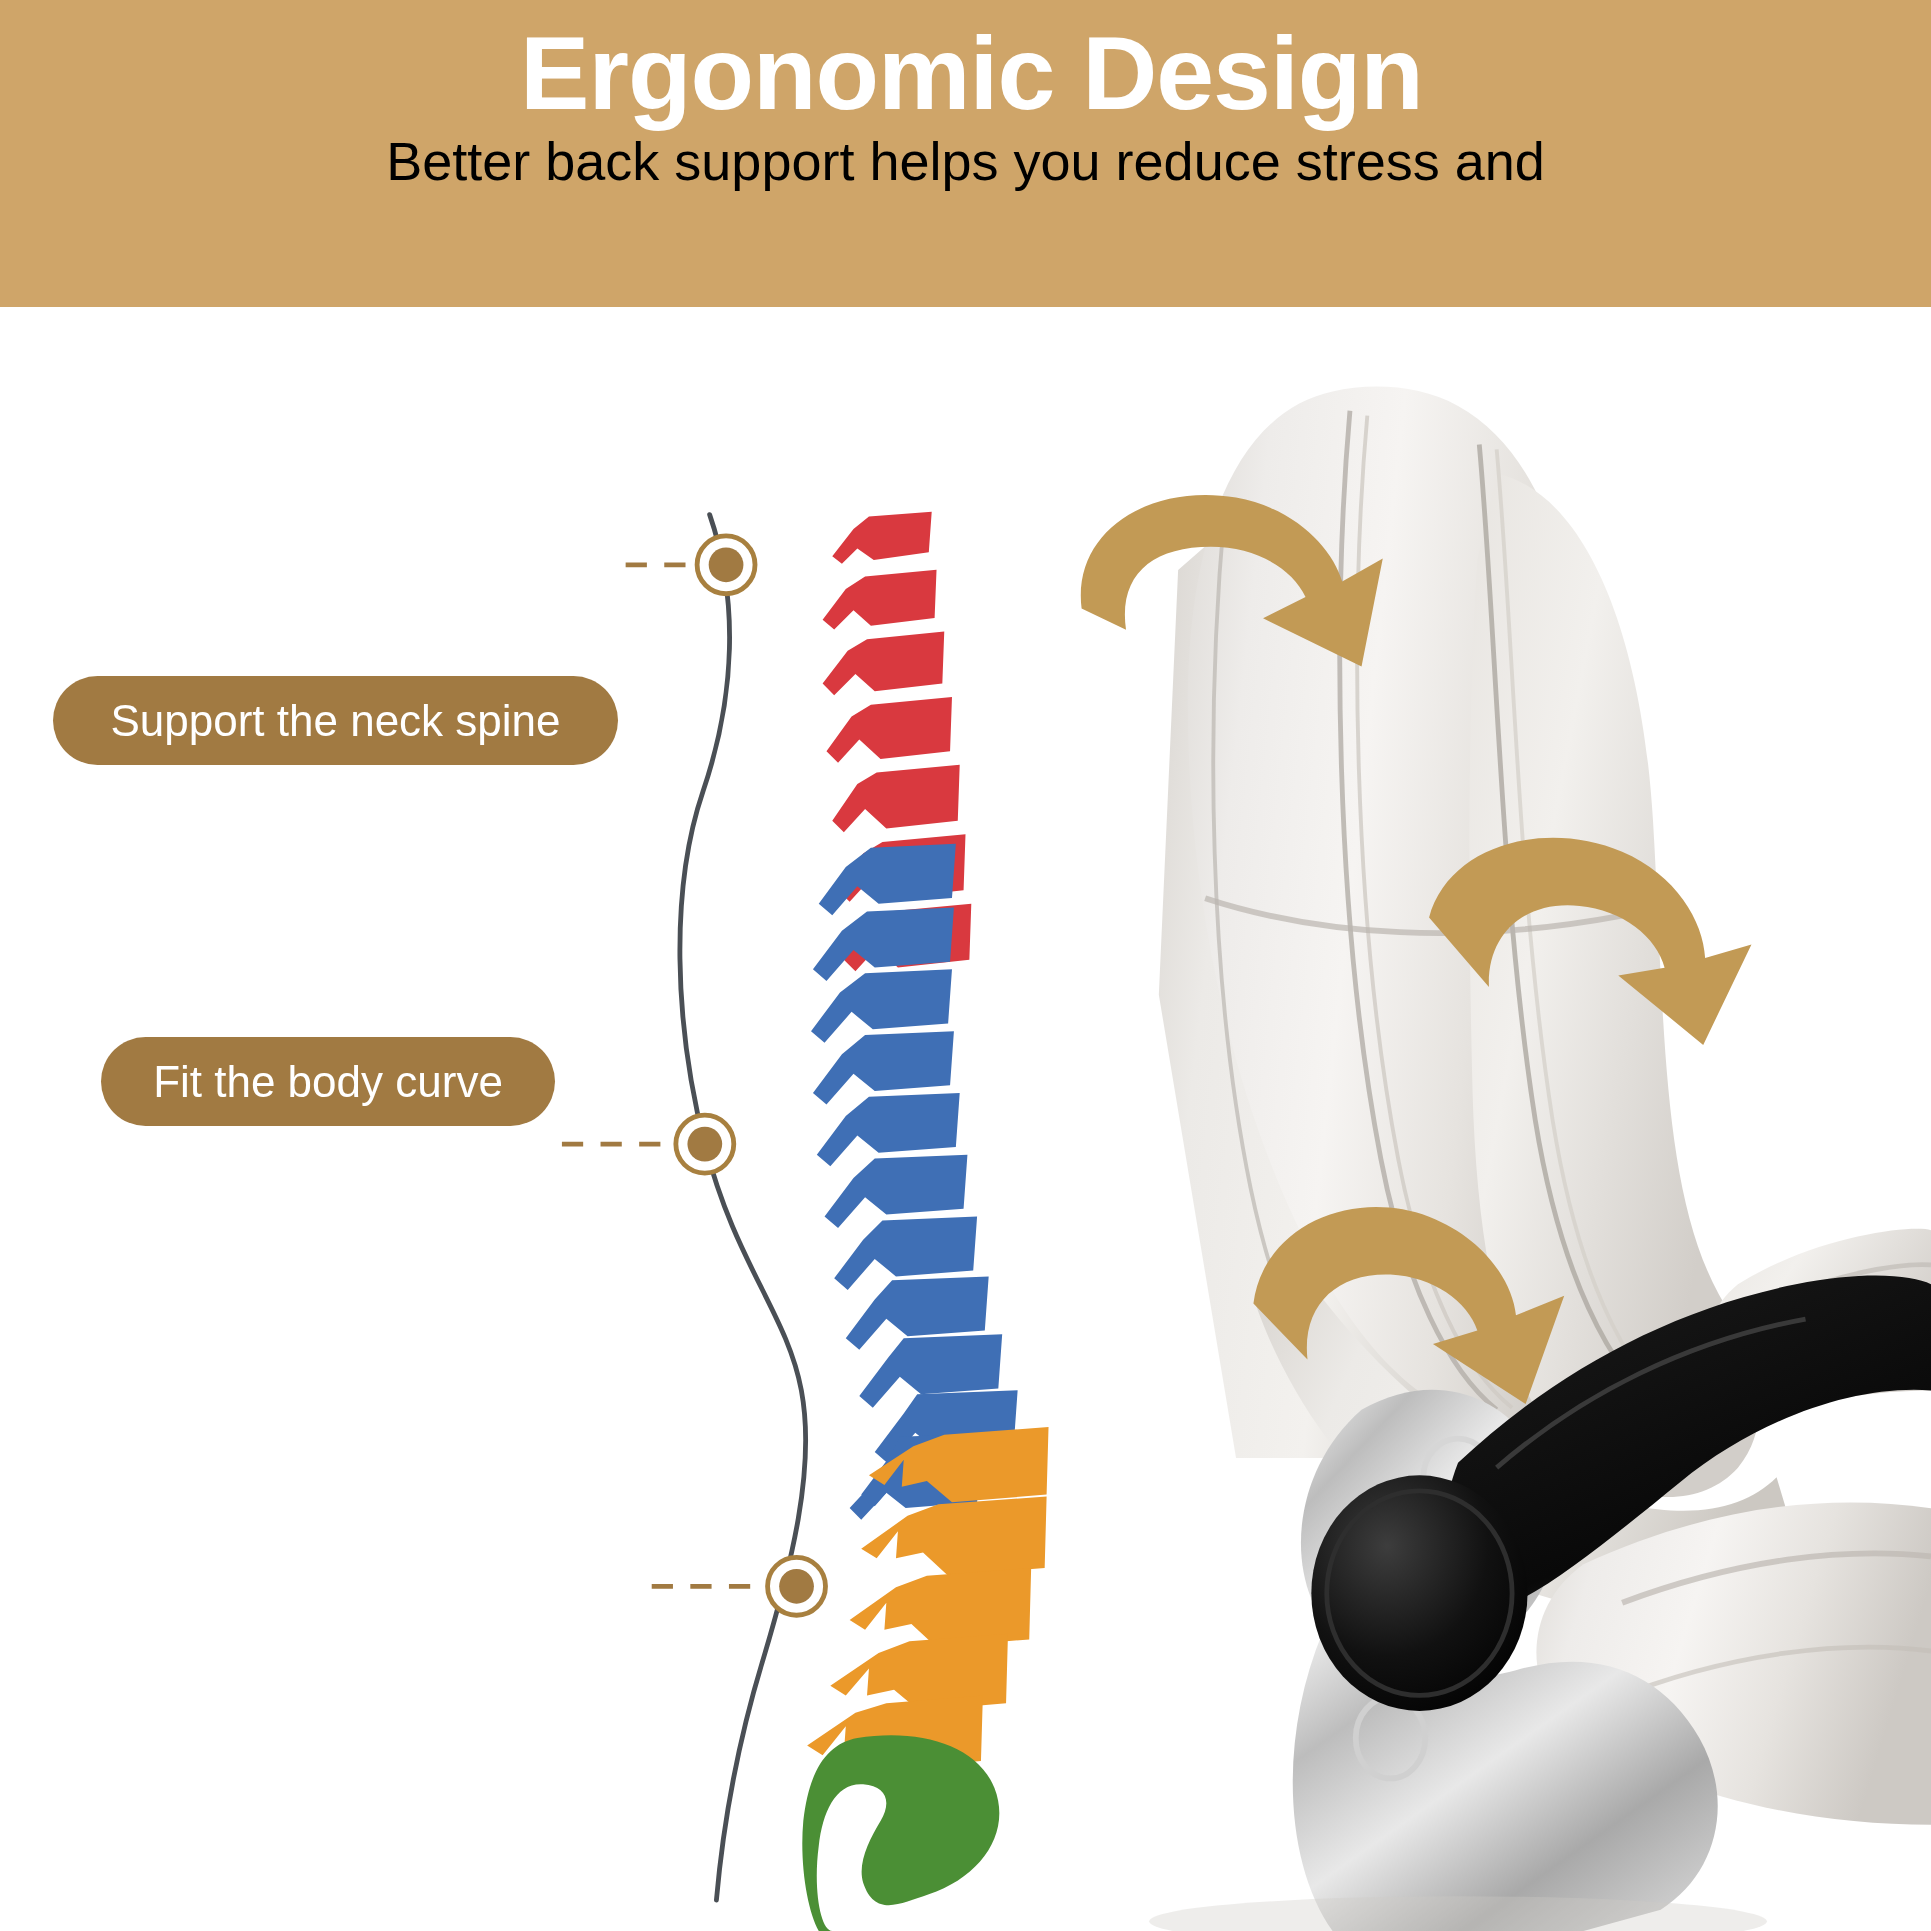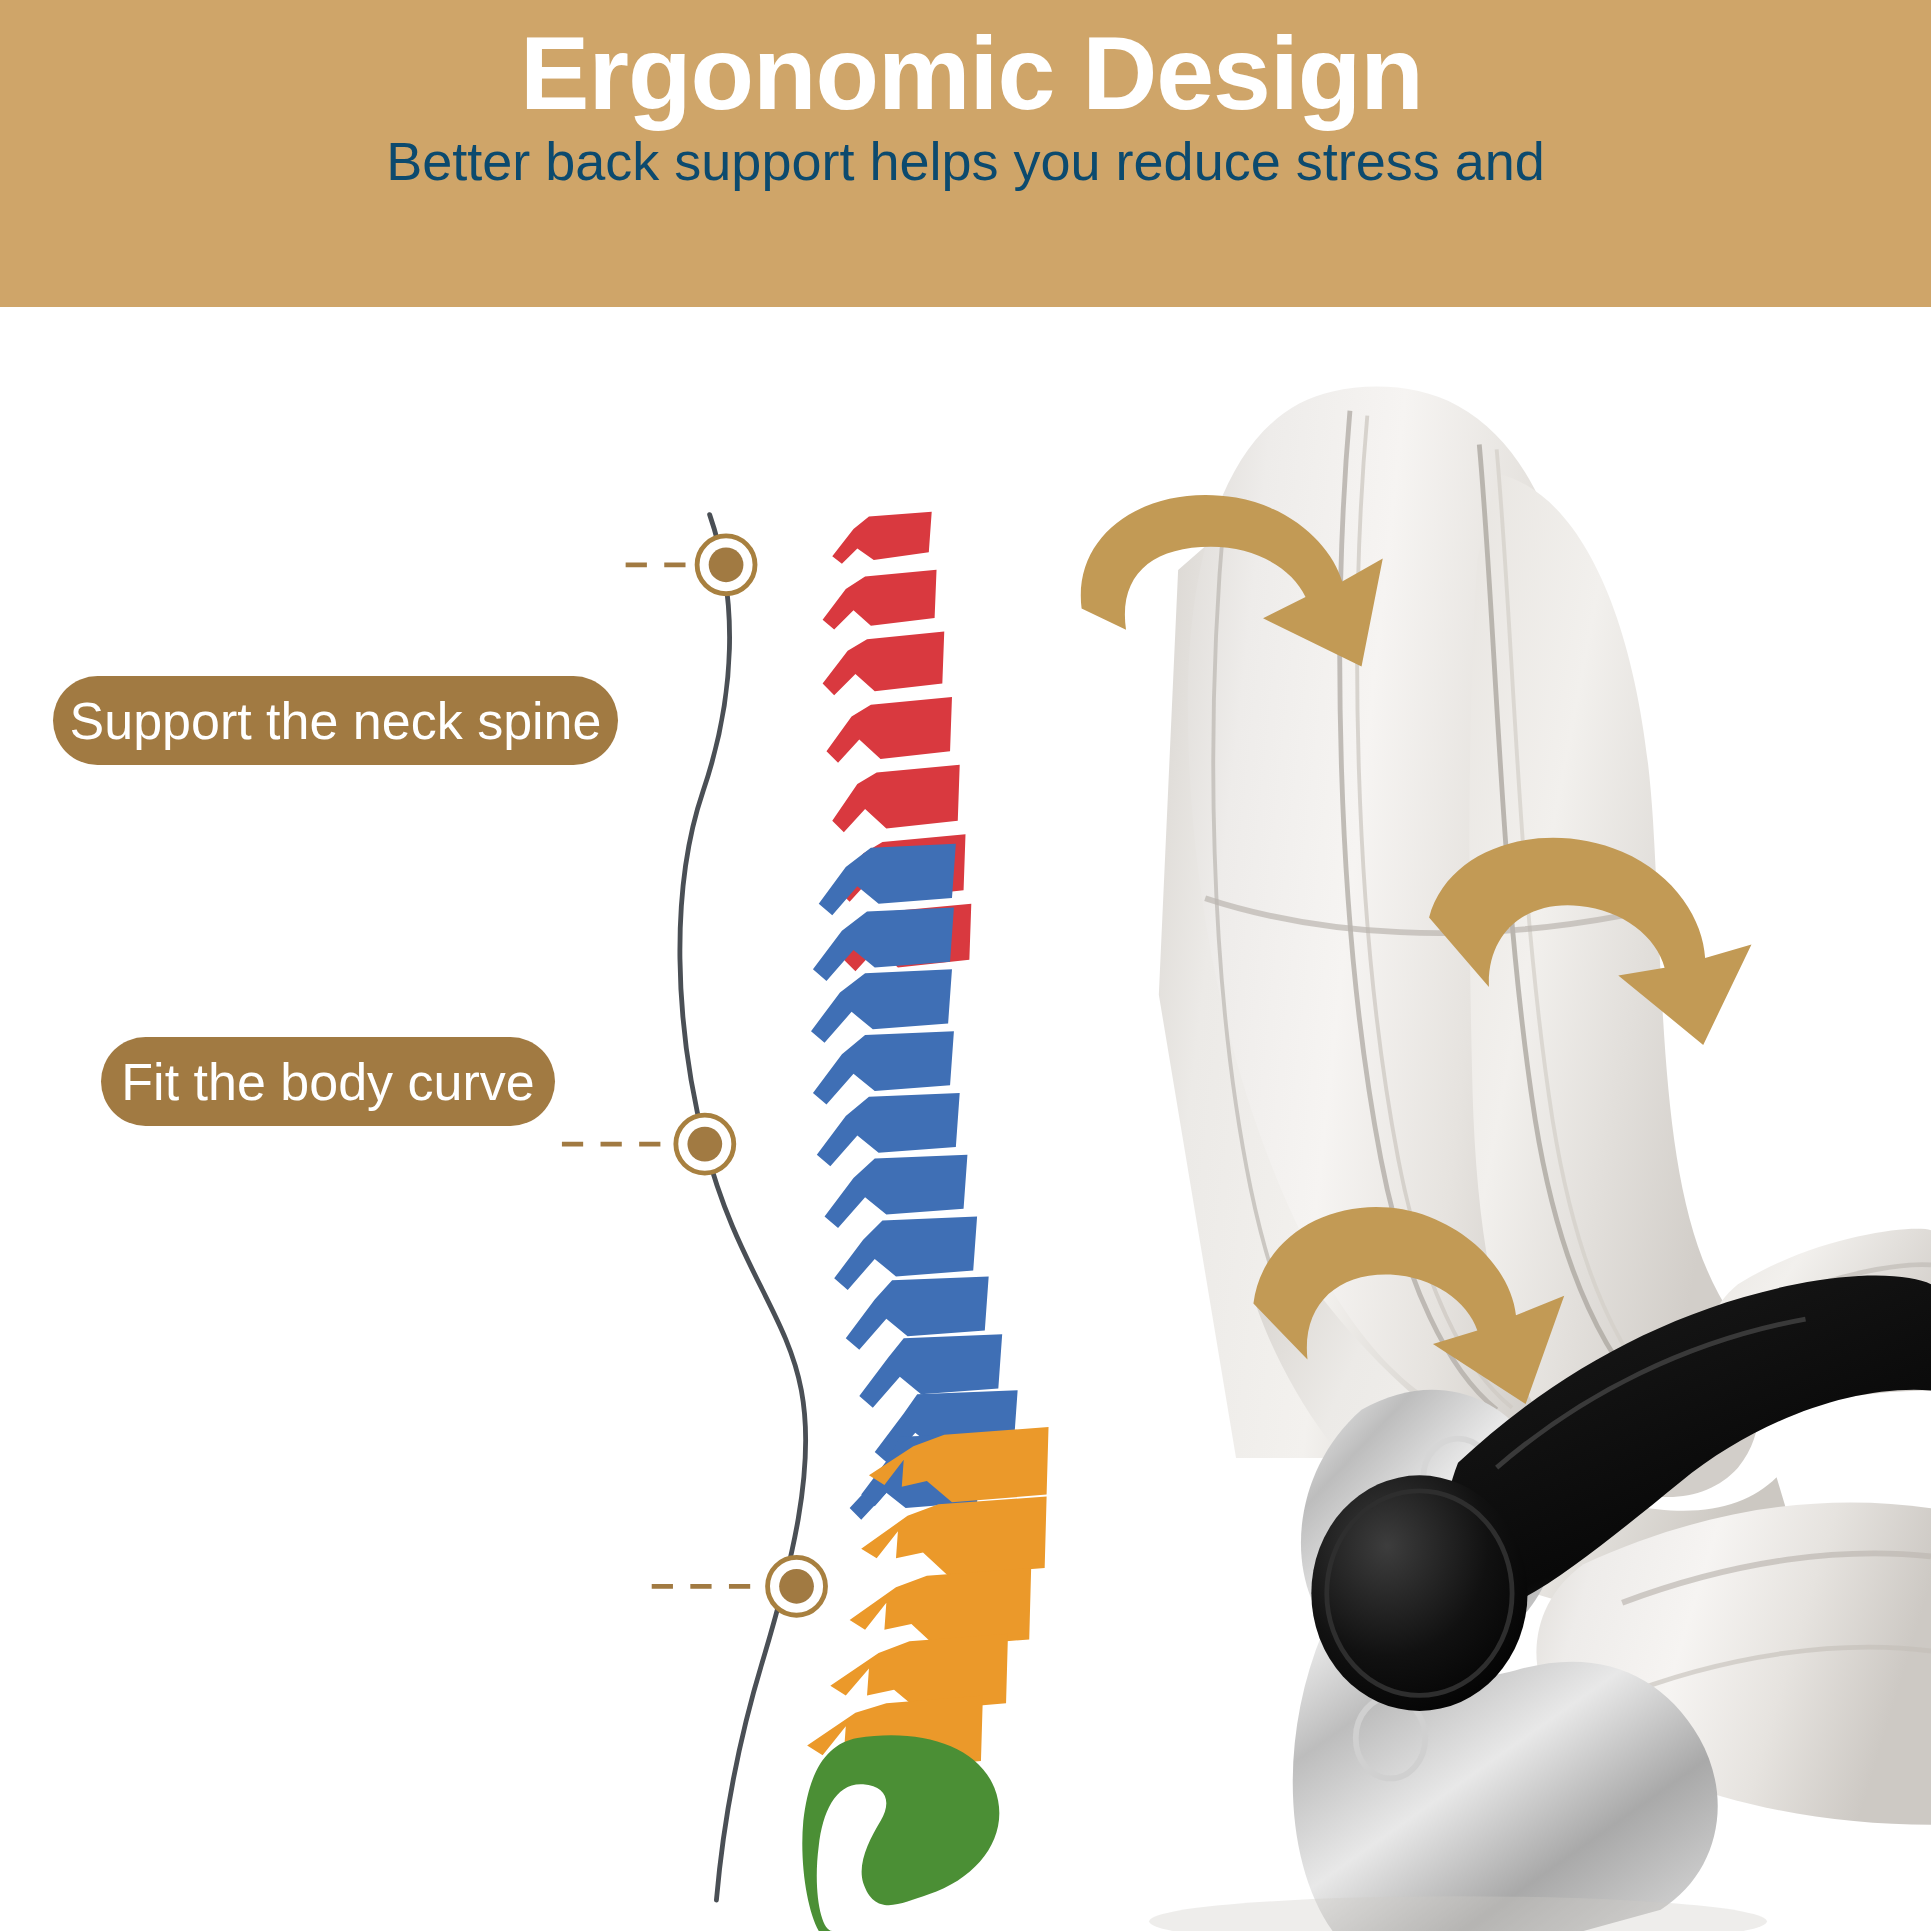--- a/index.html
+++ b/index.html
@@ -37,39 +37,39 @@
     color: #ffffff;
     font-size: 104px;
     font-weight: bold;
     line-height: 1.08;
     letter-spacing: -1px;
     white-space: nowrap;
     font-family: "Liberation Sans", sans-serif;
     margin-left: 12px;
   }
   .banner-sub-line {
-    color: #0c4a6e;
+    color: #000000;
     font-size: 54px;
     font-weight: normal;
     line-height: 1.18;
     white-space: nowrap;
     text-align: center;
     font-family: "Liberation Sans", sans-serif;
   }
 
   
   .pill {
     position: absolute;
     background: #a17a42;
     color: #ffffff;
     border-radius: 58px;
     display: flex;
     align-items: center;
     justify-content: center;
-    font-size: 52px;
+    font-size: 44px;
     font-weight: normal;
     white-space: nowrap;
     box-sizing: border-box;
     padding: 0 42px;
     height: 89px;
     font-family: "Liberation Sans", sans-serif;
   }
   #pill-neck   { left: 53px;  top: 676px;  width: 565px; }
   #pill-curve  { left: 101px; top: 1037px; width: 454px; }
   #pill-lumbar { left: 46px;  top: 1545px; width: 599px; }

